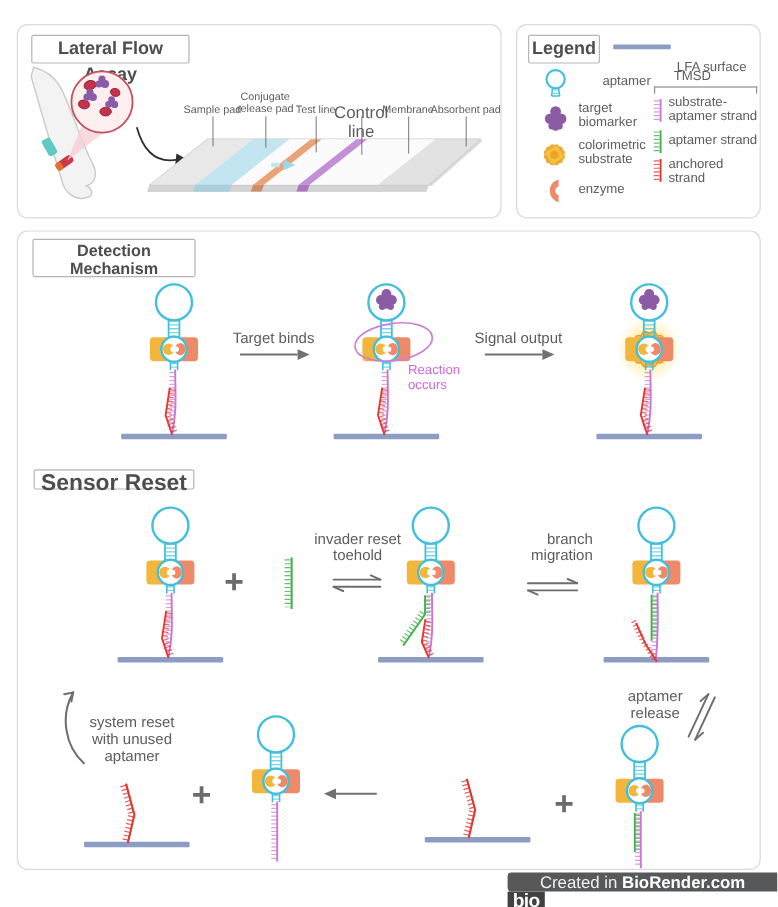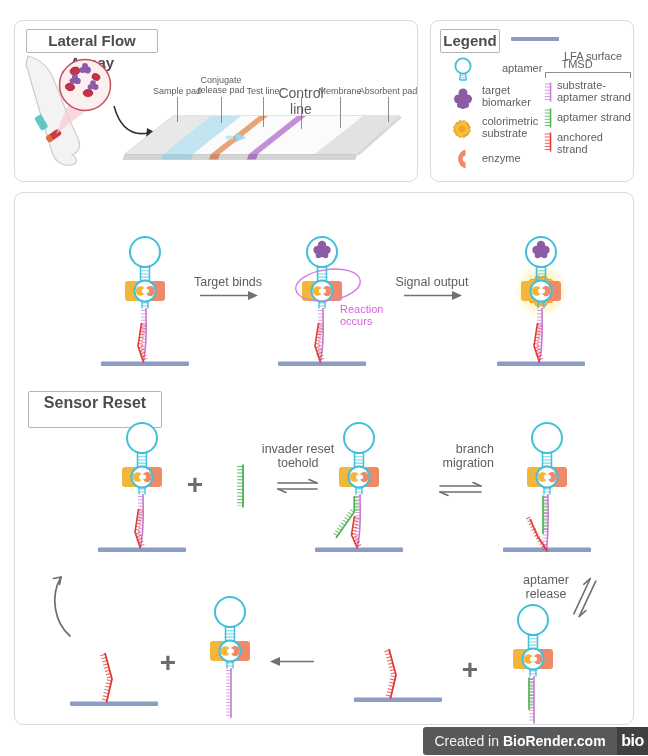--- a/index.html
+++ b/index.html
@@ -6,21 +6,21 @@
   .page{position:relative;width:648px;height:756px;background:#fff;overflow:hidden;
         font-family:"Liberation Sans","DejaVu Sans",sans-serif;}
   .panel{position:absolute;background:#fff;border:1.5px solid #dadada;border-radius:9px;box-sizing:border-box;}
   .tbox{position:absolute;background:#fff;border:1.5px solid #b5b5b5;border-radius:2px;color:#4d4d4d;
         font-weight:bold;text-align:center;box-sizing:border-box;}
   .lbl{position:absolute;color:#5d5d5d;text-align:center;line-height:1.12;}
   .lbl-left{text-align:left;}
   .abs{position:absolute;}
   .pline{position:absolute;width:1px;background:#6a6a6a;opacity:.75;}
   .plus{position:absolute;color:#6b6b6b;font-weight:bold;font-size:28px;line-height:30px;width:22px;text-align:center;}
-  .badge{position:absolute;left:423px;top:727px;width:225px;height:28px;display:flex;}
+  .badge{position:absolute;left:423px;top:727px;width:225px;height:28px;display:flex;flex-direction:column;}
   .badge-main{flex:1;background:#57585a;border-radius:3px 0 0 3px;color:#f2f2f2;font-size:14px;
               display:flex;align-items:center;justify-content:center;white-space:pre;}
   .badge-main b{color:#fff;}
   .badge-logo{width:31px;background:#404040;color:#fff;font-weight:bold;font-size:16px;
               display:flex;align-items:center;justify-content:center;letter-spacing:-.5px;}
   svg{overflow:visible;}
 </style>
 </head>
 <body>
 
@@ -188,20 +188,21 @@
   </svg>
   <div class="lbl lbl-left" style="left:557px;top:111px;width:78px;font-size:11px;">aptamer strand</div>
 
   <svg class="abs" style="left:541px;top:130px;" width="14" height="24">
     <path d="M9.5,2.5 V21.5" stroke="#df3a34" stroke-width="1.6" fill="none"></path>
     <path d="M6.2,3.5 V20.5" stroke="#df3a34" stroke-width="4.8" stroke-dasharray="1 2.1" opacity="0.8" fill="none"></path>
   </svg>
   <div class="lbl lbl-left" style="left:557px;top:131px;width:78px;font-size:11px;">anchored strand</div>
 
   <div class="panel" style="left:14px;top:192px;width:620px;height:533px;"></div>
+  <div class="tbox" style="left:27px;top:199px;width:136px;height:32px;font-size:13.5px;line-height:15px;padding-top:1px;">Detection Mechanism</div>
 
   <svg class="abs" style="left:100px;top:230px;" width="90" height="140">
     <use href="#surf"></use>
       <use href="#tail-idle"></use>
       <use href="#sensor-head"></use>
   </svg>
 
   <div class="lbl" style="left:188px;top:275px;width:80px;font-size:12.5px;">Target binds</div>
   <svg class="abs" style="left:198px;top:289px;" width="62" height="13">
     <line x1="2" y1="6.5" x2="50" y2="6.5" stroke="#717171" stroke-width="1.7"></line>
@@ -231,21 +232,21 @@
     <g fill="#f8c33a" stroke="#ee9f2f" stroke-width="1.2">
       <rect x="33.5" y="49.5" width="23" height="23" rx="2.5"></rect>
       <rect x="33.5" y="49.5" width="23" height="23" rx="2.5" transform="rotate(30 45 61)"></rect>
       <rect x="33.5" y="49.5" width="23" height="23" rx="2.5" transform="rotate(60 45 61)"></rect>
     </g>
     <use href="#tail-idle"></use>
       <use href="#sensor-head"></use>
       <use href="#bioblob"></use>
   </svg>
 
-  <div class="tbox" style="left:28px;top:391px;width:134px;height:37px;font-size:16px;line-height:21px;">Sensor Reset</div>
+  <div class="tbox" style="left:28px;top:391px;width:134px;height:17px;font-size:19px;line-height:21px;">Sensor Reset</div>
 
   <svg class="abs" style="left:97px;top:416px;" width="90" height="140">
     <use href="#surf"></use>
       <use href="#tail-idle"></use>
       <use href="#sensor-head"></use>
   </svg>
 
   <div class="plus" style="left:184px;top:470px;">+</div>
 
   <svg class="abs" style="left:232px;top:462px;" width="16" height="48">
@@ -334,20 +335,21 @@
   </svg>
 
   <div class="plus" style="left:157px;top:648px;">+</div>
 
   <svg class="abs" style="left:64px;top:650px;" width="100" height="58">
     <rect x="6" y="51.5" width="88" height="4.6" rx="1" fill="#8d9cc3"></rect>
     <path d="M41,3 L48,29 L42.5,52.5" stroke="#df3a34" stroke-width="1.8" fill="none"></path>
     <path d="M38.6,4.5 L45.6,28 L40.2,51" stroke="#df3a34" stroke-width="5" stroke-dasharray="1 2.3" opacity="0.82" fill="none"></path>
   </svg>
 
+  <div class="lbl" style="left:69px;top:595px;width:82px;font-size:12.5px;">system reset with unused aptamer</div>
   <svg class="abs" style="left:42px;top:572px;" width="36" height="68">
     <path d="M28,64 C12,50 8,24 19,5" stroke="#6e6e6e" stroke-width="1.7" fill="none" stroke-linecap="round"></path>
     <path d="M19,5 L11.5,6.5 M19,5 L17.5,12.5" stroke="#6e6e6e" stroke-width="1.7" fill="none" stroke-linecap="round"></path>
   </svg>
 
   <div class="badge">
     <div class="badge-main"><span>Created in </span><b>BioRender.com</b></div>
     <div class="badge-logo">bio</div>
   </div>
 

